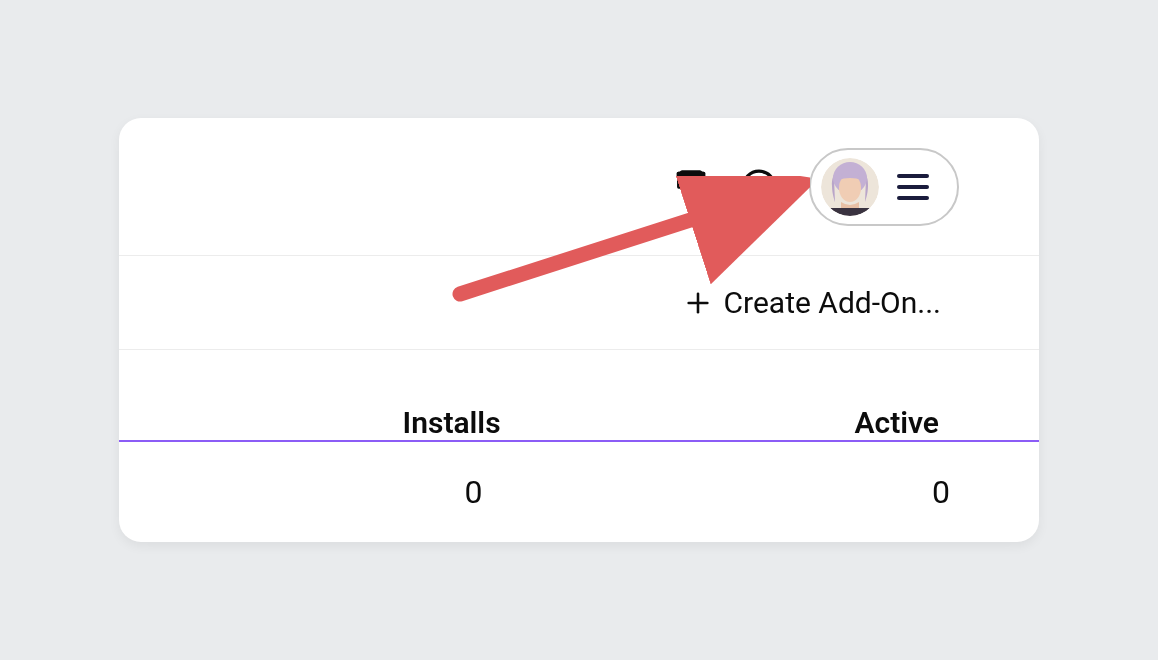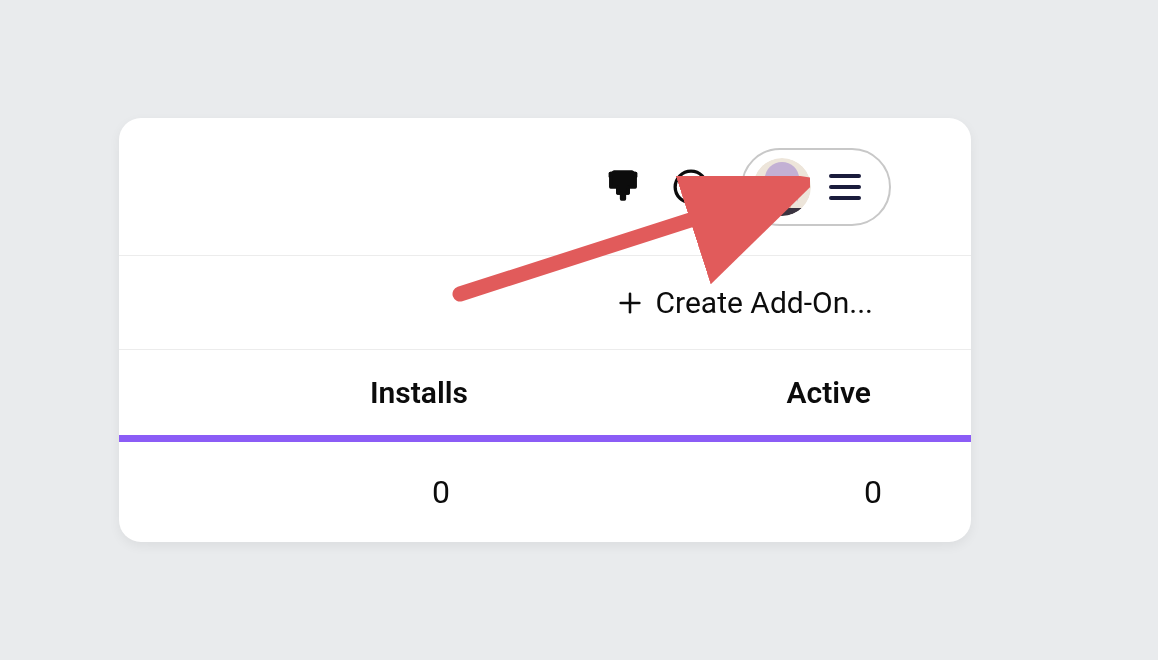--- a/index.html
+++ b/index.html
@@ -10,21 +10,21 @@
       font-family: -apple-system, BlinkMacSystemFont, "Segoe UI", Roboto, sans-serif;
       display: flex;
       align-items: center;
       justify-content: center;
       position: relative;
     }
     .card {
       position: absolute;
       left: 119px;
       top: 118px;
-      width: 852px;
+      width: 920px;
       height: 424px;
       background: #fff;
       border-radius: 22px;
       box-shadow: 0 4px 12px rgba(0,0,0,0.06);
       overflow: hidden;
     }
     .header {
       height: 138px;
       display: flex;
       align-items: center;
@@ -79,22 +79,22 @@
       display: flex;
       align-items: center;
       gap: 12px;
       font-size: 30px;
       color: #0c0c0c;
       cursor: pointer;
     }
     .table-header {
       height: 92px;
       display: flex;
-      align-items: center;
-      border-bottom: 7px solid #8b5cf6;
+      align-items: flex-end;
+      border-bottom: 2px solid #8b5cf6;
     }
     .col-installs {
       width: 48%;
       text-align: right;
       padding-right: 60px;
       font-size: 30px;
       font-weight: 600;
       color: #0c0c0c;
     }
     .col-active {

